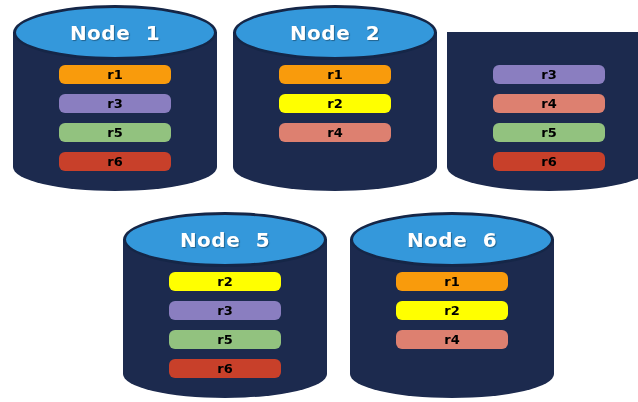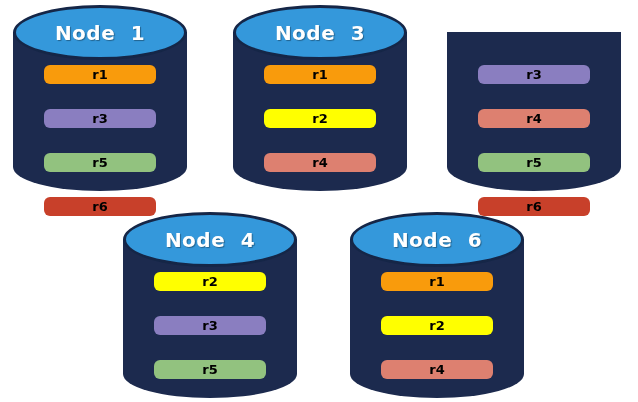--- a/index.html
+++ b/index.html
@@ -10,21 +10,21 @@
   }
   .canvas {
     position: relative;
     width: 638px;
     height: 402px;
     background: var(--bg, #ffffff);
     overflow: hidden;
   }
   .cylinder {
     position: absolute;
-    width: 174px;
+    width: 204px;
     height: 186px;
   }
   
   .pos-0 { left: 13px;  top: 5px; }
   .pos-1 { left: 233px; top: 5px; }
   .pos-2 { left: 447px; top: 5px; }
   .pos-3 { left: 123px; top: 212px; }
   .pos-4 { left: 350px; top: 212px; }
 
   .cyl-body {
@@ -56,21 +56,21 @@
     text-shadow: 1px 1px 1px rgba(0,0,0,0.35);
     white-space: nowrap;
   }
   .bars {
     position: absolute;
     left: 0; right: 0;
     top: 60px;
     display: flex;
     flex-direction: column;
     align-items: center;
-    gap: 25px;
+    gap: 10px;
     z-index: 3;
   }
   .bar {
     width: 112px;
     height: 19px;
     border-radius: 6px;
     display: flex;
     align-items: center;
     justify-content: center;
     color: #000000;
@@ -91,41 +91,41 @@
     <div class="bars">
         <div class="bar" style="background: rgb(249, 155, 12); color: rgb(0, 0, 0);">r1</div>
         <div class="bar" style="background: rgb(138, 126, 192); color: rgb(0, 0, 0);">r3</div>
         <div class="bar" style="background: rgb(146, 194, 127); color: rgb(0, 0, 0);">r5</div>
         <div class="bar" style="background: rgb(200, 64, 42); color: rgb(0, 0, 0);">r6</div>
       </div>
   </div>
     <div class="cylinder pos-1">
     <div class="cyl-body"></div>
     <div class="cyl-top">
-      <span class="node-title">Node 3</span>
+      <span class="node-title">Node 2</span>
     </div>
     <div class="bars">
         <div class="bar" style="background: rgb(249, 155, 12); color: rgb(0, 0, 0);">r1</div>
         <div class="bar" style="background: rgb(255, 255, 0); color: rgb(0, 0, 0);">r2</div>
         <div class="bar" style="background: rgb(221, 128, 112); color: rgb(0, 0, 0);">r4</div>
       </div>
   </div>
     <div class="cylinder pos-2">
     <div class="cyl-body"></div>
     <div class="bars">
         <div class="bar" style="background: rgb(138, 126, 192); color: rgb(0, 0, 0);">r3</div>
         <div class="bar" style="background: rgb(221, 128, 112); color: rgb(0, 0, 0);">r4</div>
         <div class="bar" style="background: rgb(146, 194, 127); color: rgb(0, 0, 0);">r5</div>
         <div class="bar" style="background: rgb(200, 64, 42); color: rgb(0, 0, 0);">r6</div>
       </div>
   </div>
     <div class="cylinder pos-3">
     <div class="cyl-body"></div>
     <div class="cyl-top">
-      <span class="node-title">Node 4</span>
+      <span class="node-title">Node 5</span>
     </div>
     <div class="bars">
         <div class="bar" style="background: rgb(255, 255, 0); color: rgb(0, 0, 0);">r2</div>
         <div class="bar" style="background: rgb(138, 126, 192); color: rgb(0, 0, 0);">r3</div>
         <div class="bar" style="background: rgb(146, 194, 127); color: rgb(0, 0, 0);">r5</div>
         <div class="bar" style="background: rgb(200, 64, 42); color: rgb(0, 0, 0);">r6</div>
       </div>
   </div>
     <div class="cylinder pos-4">
     <div class="cyl-body"></div>

